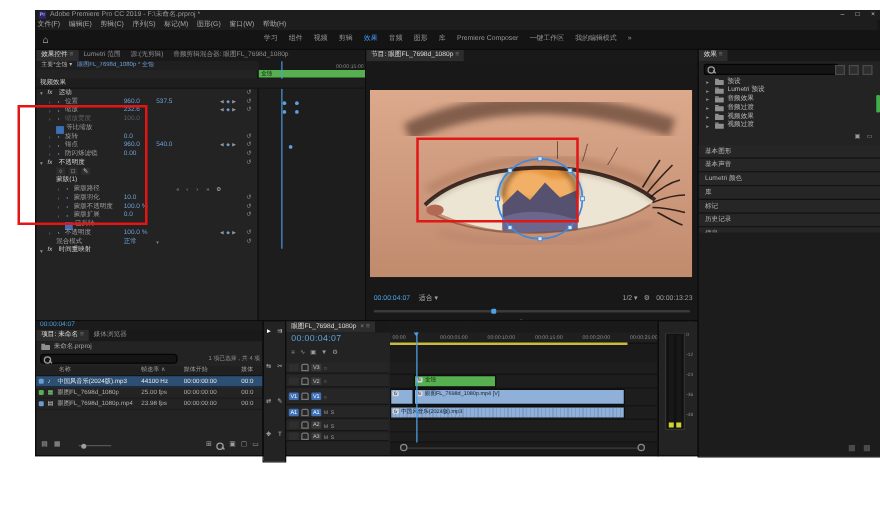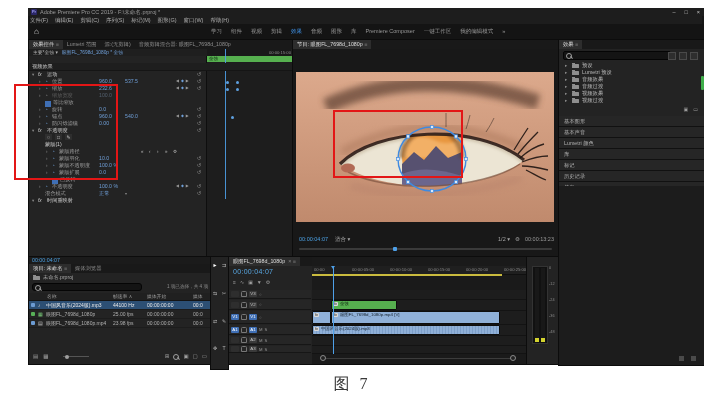--- a/index.html
+++ b/index.html
@@ -729,15 +729,14 @@
         <span class="mnum" style="top: 9px;">0</span>
         <span class="mnum" style="top: 25px;">-12</span>
         <span class="mnum" style="top: 41px;">-24</span>
         <span class="mnum" style="top: 57px;">-36</span>
         <span class="mnum" style="top: 73px;">-48</span>
       </div>
   </div>
 
   <div class="redbox red1"></div>
   <div class="redbox red2"></div>
-  <div class="caption">图 7</div>
 
 </div>
 
 </body></html>

